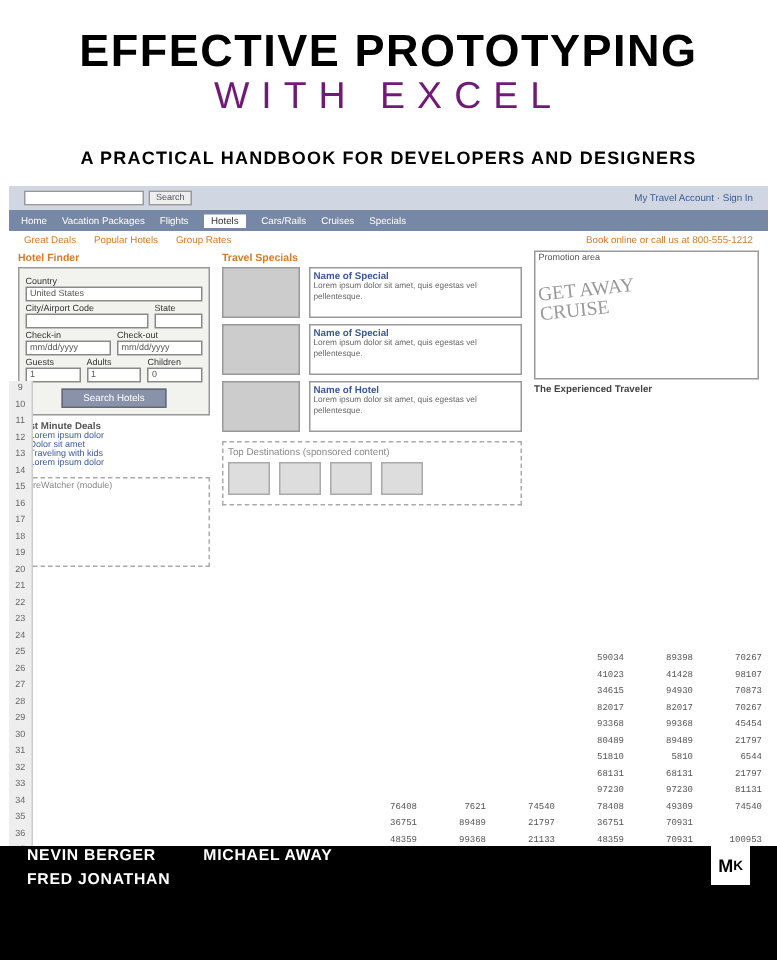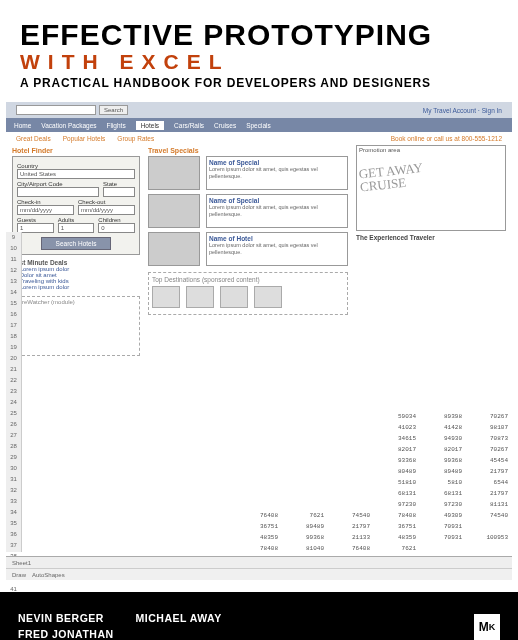--- a/index.html
+++ b/index.html
@@ -1,21 +1,21 @@
 <!DOCTYPE html>
 <html><head>
 <meta charset="utf-8">
 <style>
   * { margin: 0; padding: 0; box-sizing: border-box; }
   body { width: 518px; height: 640px; background: #fff; font-family: Arial, sans-serif; overflow: hidden; position: relative; }
   .cover { width: 518px; height: 640px; background: #fff; position: relative; }
-  .title-block { padding: 18px 20px 8px; }
+  .title-block { text-align: center; padding: 18px 20px 8px; }
   .title1 { font-size: 30px; font-weight: 900; letter-spacing: 1px; color: #000; }
-  .title2 { font-size: 21px; font-weight: 700; color: #c2410c; letter-spacing: 8px; margin-top: -2px; }
-  .subtitle { font-size: 12px; font-weight: 600; letter-spacing: 0.8px; color: #000; margin-top: 2px; }
+  .title2 { font-size: 25px; font-weight: 400; color: #701a75; letter-spacing: 8px; margin-top: -2px; }
+  .subtitle { font-size: 12px; font-weight: 600; letter-spacing: 0.8px; color: #000; margin-top: 19px; }
   .mock { position: relative; width: 506px; height: 490px; margin: 4px auto 0; background: #fff; overflow: hidden; font-size: 7px; color: #555; }
   .topnav { background: #d0d7e2; height: 16px; display: flex; align-items: center; padding: 0 10px; gap: 3px; }
   .search-box { background: #fff; width: 80px; height: 10px; border: 1px solid #999; }
   .search-btn { background: #eee; border: 1px solid #999; height: 10px; padding: 0 4px; font-size: 6px; display: flex; align-items: center; }
   .acct { margin-left: auto; color: #3b5998; font-size: 6.5px; }
   .mainnav { background: #7787a6; height: 14px; display: flex; align-items: center; padding: 0 8px; gap: 10px; color: #fff; font-size: 6.5px; }
   .mainnav .active { background: #fff; color: #333; padding: 1px 5px; }
   .subnav { display: flex; gap: 12px; padding: 3px 10px; font-size: 6.5px; }
   .subnav .orange { color: #d47a2a; }
   .booknow { margin-left: auto; color: #d47a2a; }
@@ -51,21 +51,21 @@
   .ss-grid { position: absolute; left: 0; right: 0; bottom: 34px; height: 240px; z-index: -1; opacity: 0.9; background:
     repeating-linear-gradient(to right, #ddd 0, #ddd 1px, transparent 1px, transparent 44px),
     repeating-linear-gradient(to bottom, #ddd 0, #ddd 1px, transparent 1px, transparent 11px);
   }
   .ss-numbers { position: absolute; right: 4px; bottom: 38px; width: 300px; font-size: 6px; color: #555; font-family: 'Courier New', monospace; }
   .ss-numbers .nrow { display: flex; gap: 6px; justify-content: flex-end; line-height: 11px; }
   .ss-numbers .nrow span { width: 40px; text-align: right; }
   .rowidx { position: absolute; left: 0; top: 130px; width: 16px; bottom: 40px; font-size: 6px; color: #666; display: flex; flex-direction: column; line-height: 11px; text-align: center; background: #eee; border-right: 1px solid #ccc; }
   .sheettabs { position: absolute; bottom: 24px; left: 0; right: 0; height: 12px; background: #eee; border-top: 1px solid #aaa; font-size: 6px; display: flex; align-items: center; padding: 0 6px; gap: 6px; color: #666; }
   .drawbar { position: absolute; bottom: 12px; left: 0; right: 0; height: 12px; background: #f0f0f0; font-size: 6px; display: flex; align-items: center; padding: 0 6px; gap: 6px; color: #666; border-top: 1px solid #ccc; }
-  .footer { position: absolute; bottom: 0; left: 0; right: 0; height: 48px; background: #000; color: #fff; display: flex; align-items: flex-end; padding: 0 18px; }
+  .footer { position: absolute; bottom: 0; left: 0; right: 0; height: 76px; background: #000; color: #fff; display: flex; align-items: flex-start; padding: 0 18px; }
   .authors { display: grid; grid-template-columns: auto auto; gap: 4px 22px; font-size: 10.5px; font-weight: 700; letter-spacing: 0.5px; }
   .logo { margin-left: auto; display: flex; align-items: center; gap: 5px; }
   .logo-sq { width: 26px; height: 26px; background: #fff; color: #000; display: flex; align-items: center; justify-content: center; font-weight: 900; font-size: 12px; }
   .logo-sq .k { font-size: 9px; }
 </style>
 </head>
 <body>
 
 <div class="cover">
   <div class="title-block">

